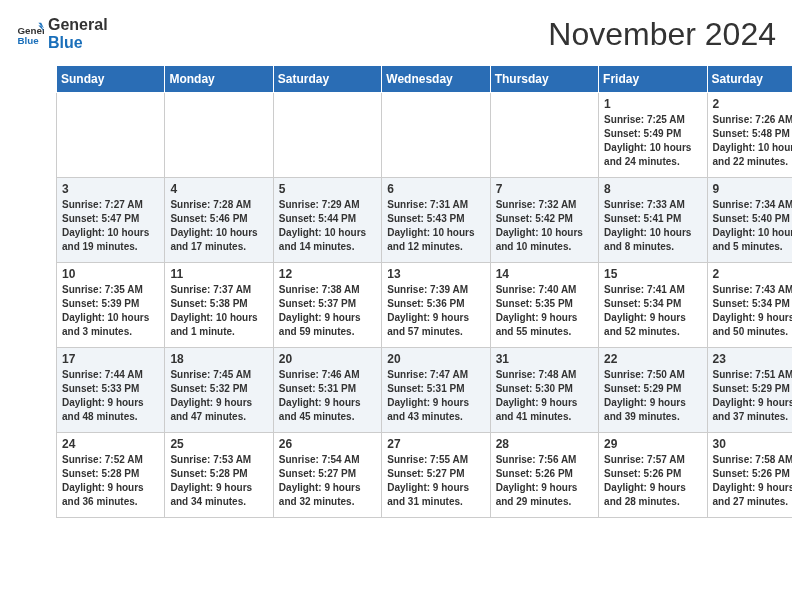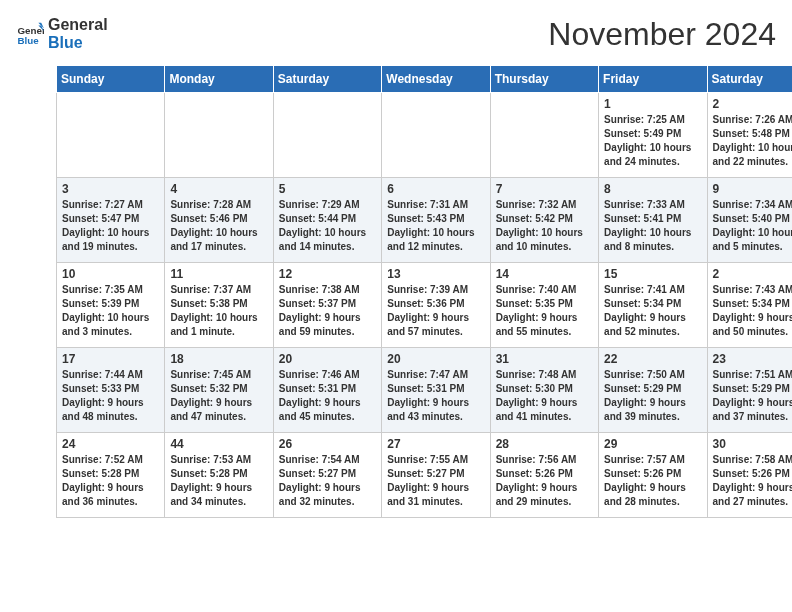--- a/index.html
+++ b/index.html
@@ -268,21 +268,21 @@
         </td>
       </tr>
       <tr>
         <td>
           <span class="day-number">24</span>
         <div class="day-info">
           Sunrise: 7:52 AM<br>Sunset: 5:28 PM<br>Daylight: 9 hours and 36 minutes.
         </div>
         </td>
         <td>
-          <span class="day-number">44</span>
+          <span class="day-number">25</span>
         <div class="day-info">
           Sunrise: 7:53 AM<br>Sunset: 5:28 PM<br>Daylight: 9 hours and 34 minutes.
         </div>
         </td>
         <td>
           <span class="day-number">26</span>
         <div class="day-info">
           Sunrise: 7:54 AM<br>Sunset: 5:27 PM<br>Daylight: 9 hours and 32 minutes.
         </div>
         </td>

